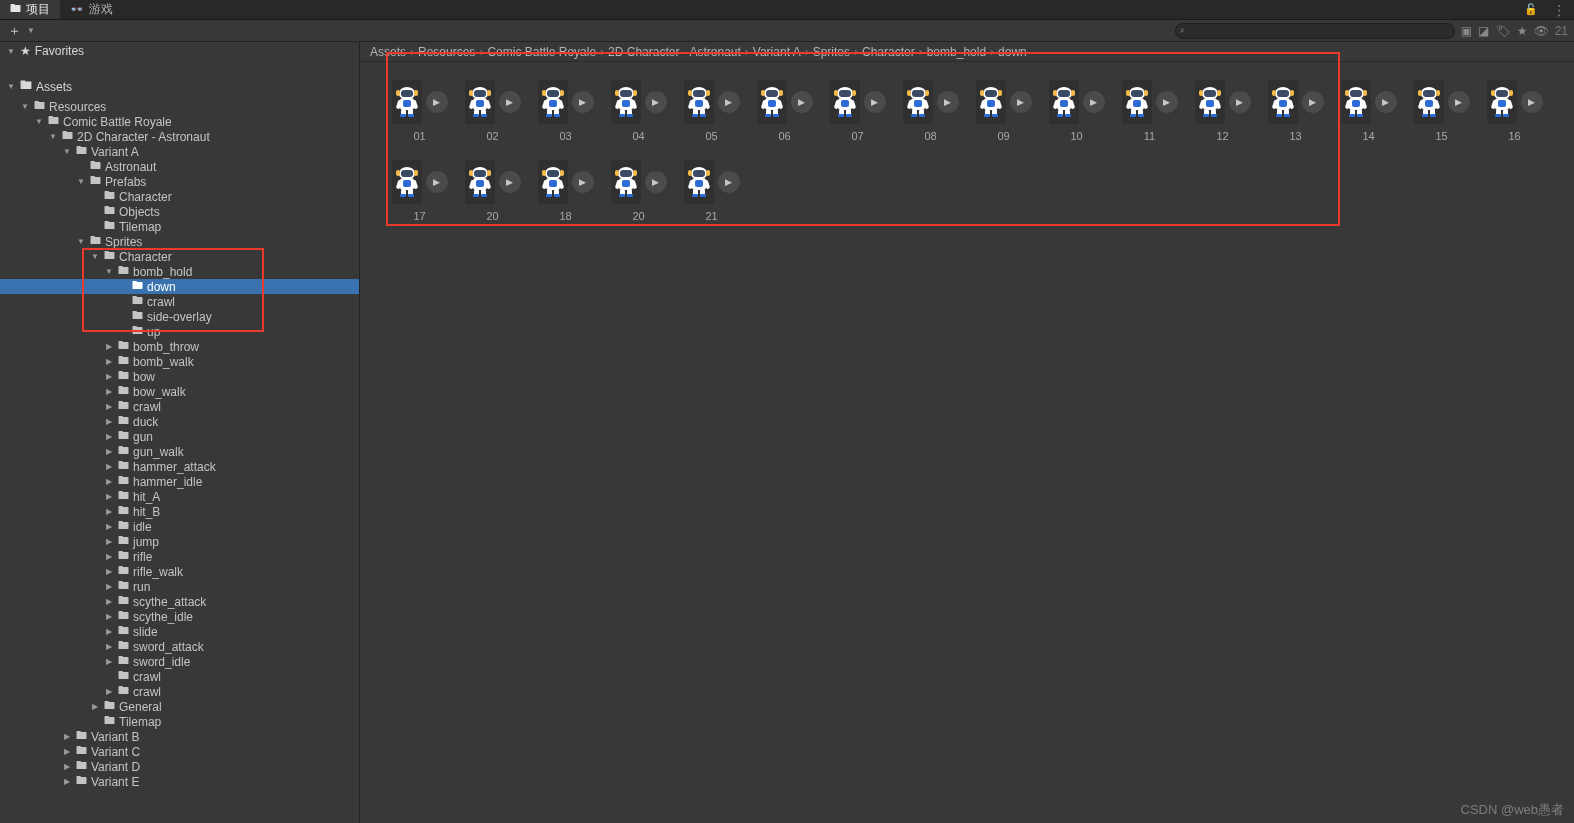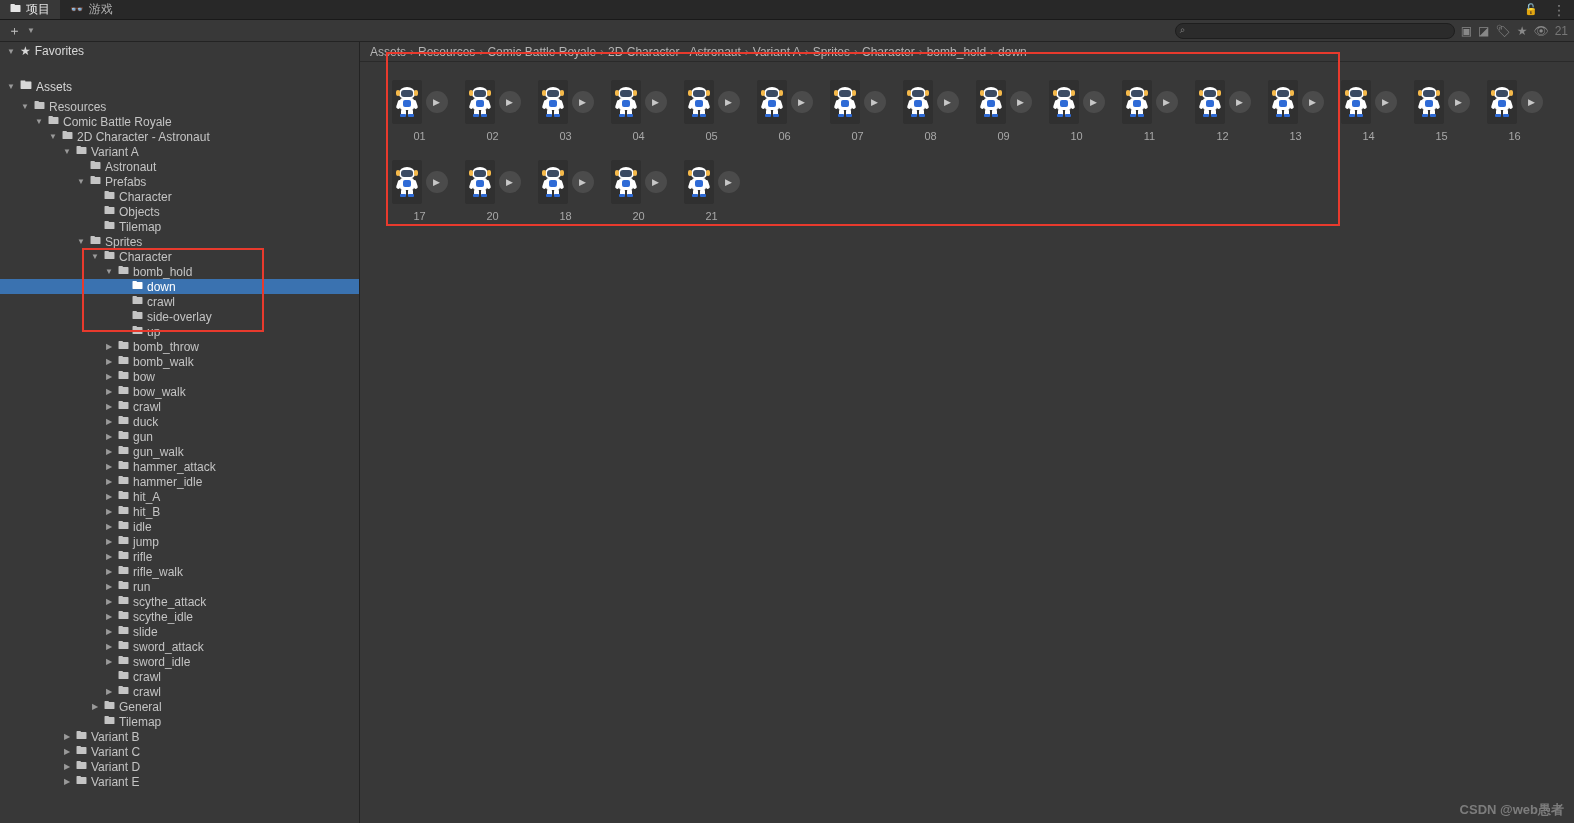--- a/index.html
+++ b/index.html
@@ -109,21 +109,21 @@
     color:#c8c8c8; font-size:9px; cursor:pointer;
   }
   .cell-lbl{ margin-top:6px; font-size:11px; color:#a8a8a8;}
   .red-box-2{
     position:absolute; border:2px solid #e83a2d; pointer-events:none;
     left:386px; top:52px; width:954px; height:174px;
   }
 
   .watermark{
     position:absolute; right:10px; bottom:4px;
-    color:#9a9a9a; font-size:13px; opacity:.7;font-weight:bold;
+    color:#9a9a9a; font-size:13px; opacity:.7;
   }
 
   
   .astro{ position:relative; width:22px; height:30px;}
   .astro .helm{position:absolute;left:3px;top:0;width:16px;height:12px;background:#fff;border-radius:50% 50% 40% 40%;}
   .astro .visor{position:absolute;left:5px;top:3px;width:12px;height:7px;background:#3b4b63;border-radius:3px;}
   .astro .ear{position:absolute;top:3px;width:4px;height:6px;background:#f5b94a;border-radius:2px;}
   .astro .ear.l{left:0;} .astro .ear.r{right:0;}
   .astro .body{position:absolute;left:4px;top:11px;width:14px;height:12px;background:#fff;border-radius:3px;}
   .astro .chest{position:absolute;left:7px;top:13px;width:8px;height:7px;background:#2f6bd6;border-radius:2px;}

